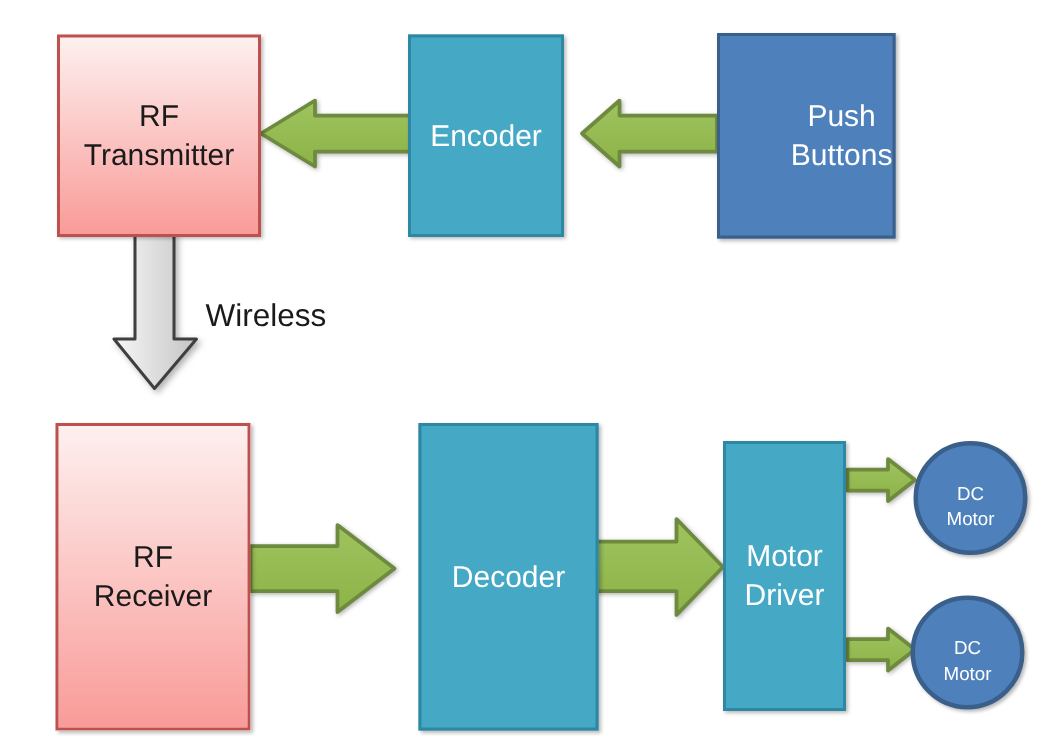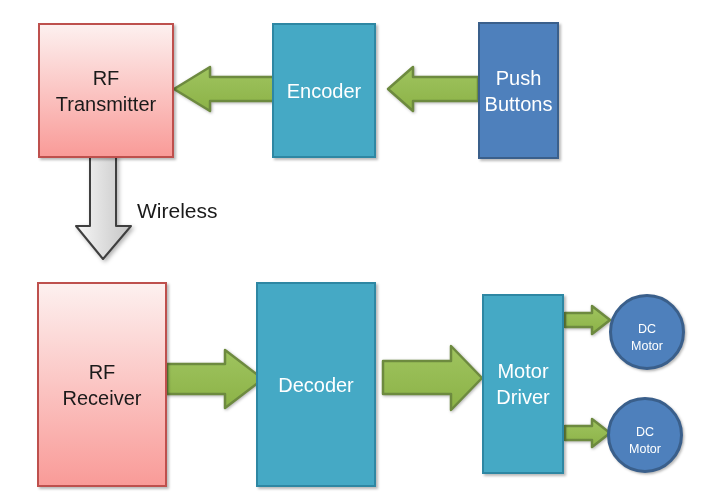--- a/index.html
+++ b/index.html
@@ -23,23 +23,23 @@
   .pink{background:linear-gradient(180deg,var(--pink-fill-top) 0%,var(--pink-fill-bottom) 100%);
     border:2px solid var(--pink-border);}
   .teal{background:var(--teal-fill);border:2px solid var(--teal-border);}
   .blue{background:var(--blue-fill);border:2px solid var(--blue-border);}
   .circle{border-radius:50%;border-width:3px;}
   .node-label{font-size:20px;line-height:26px;white-space:pre-line;}
   .small-label{font-size:12.5px;line-height:17px;margin-top:11px;}
   .dark{color:var(--text-dark);} .light{color:var(--text-light);}
   #rf-tx{left:38px;top:23px;width:136px;height:135px;}
   #encoder{left:272px;top:23px;width:104px;height:135px;}
-  #push-buttons{left:478px;top:22px;width:81px;height:137px;}
+  #push-buttons{left:478px;top:22px;width:119px;height:137px;justify-content:flex-end;}
   #rf-rx{left:37px;top:282px;width:130px;height:205px;}
-  #decoder{left:256px;top:282px;width:120px;height:205px;}
+  #decoder{left:279px;top:282px;width:120px;height:205px;}
   #motor-driver{left:482px;top:294px;width:82px;height:180px;}
   #dc-motor-1{left:609px;top:294px;width:76px;height:76px;}
   #dc-motor-2{left:607px;top:397px;width:76px;height:76px;}
   #wireless-label{position:absolute;z-index:2;left:137px;top:199px;font-size:21px;color:var(--text-dark);}
 </style>
 </head>
 <body>
 
 <div class="canvas">
 

